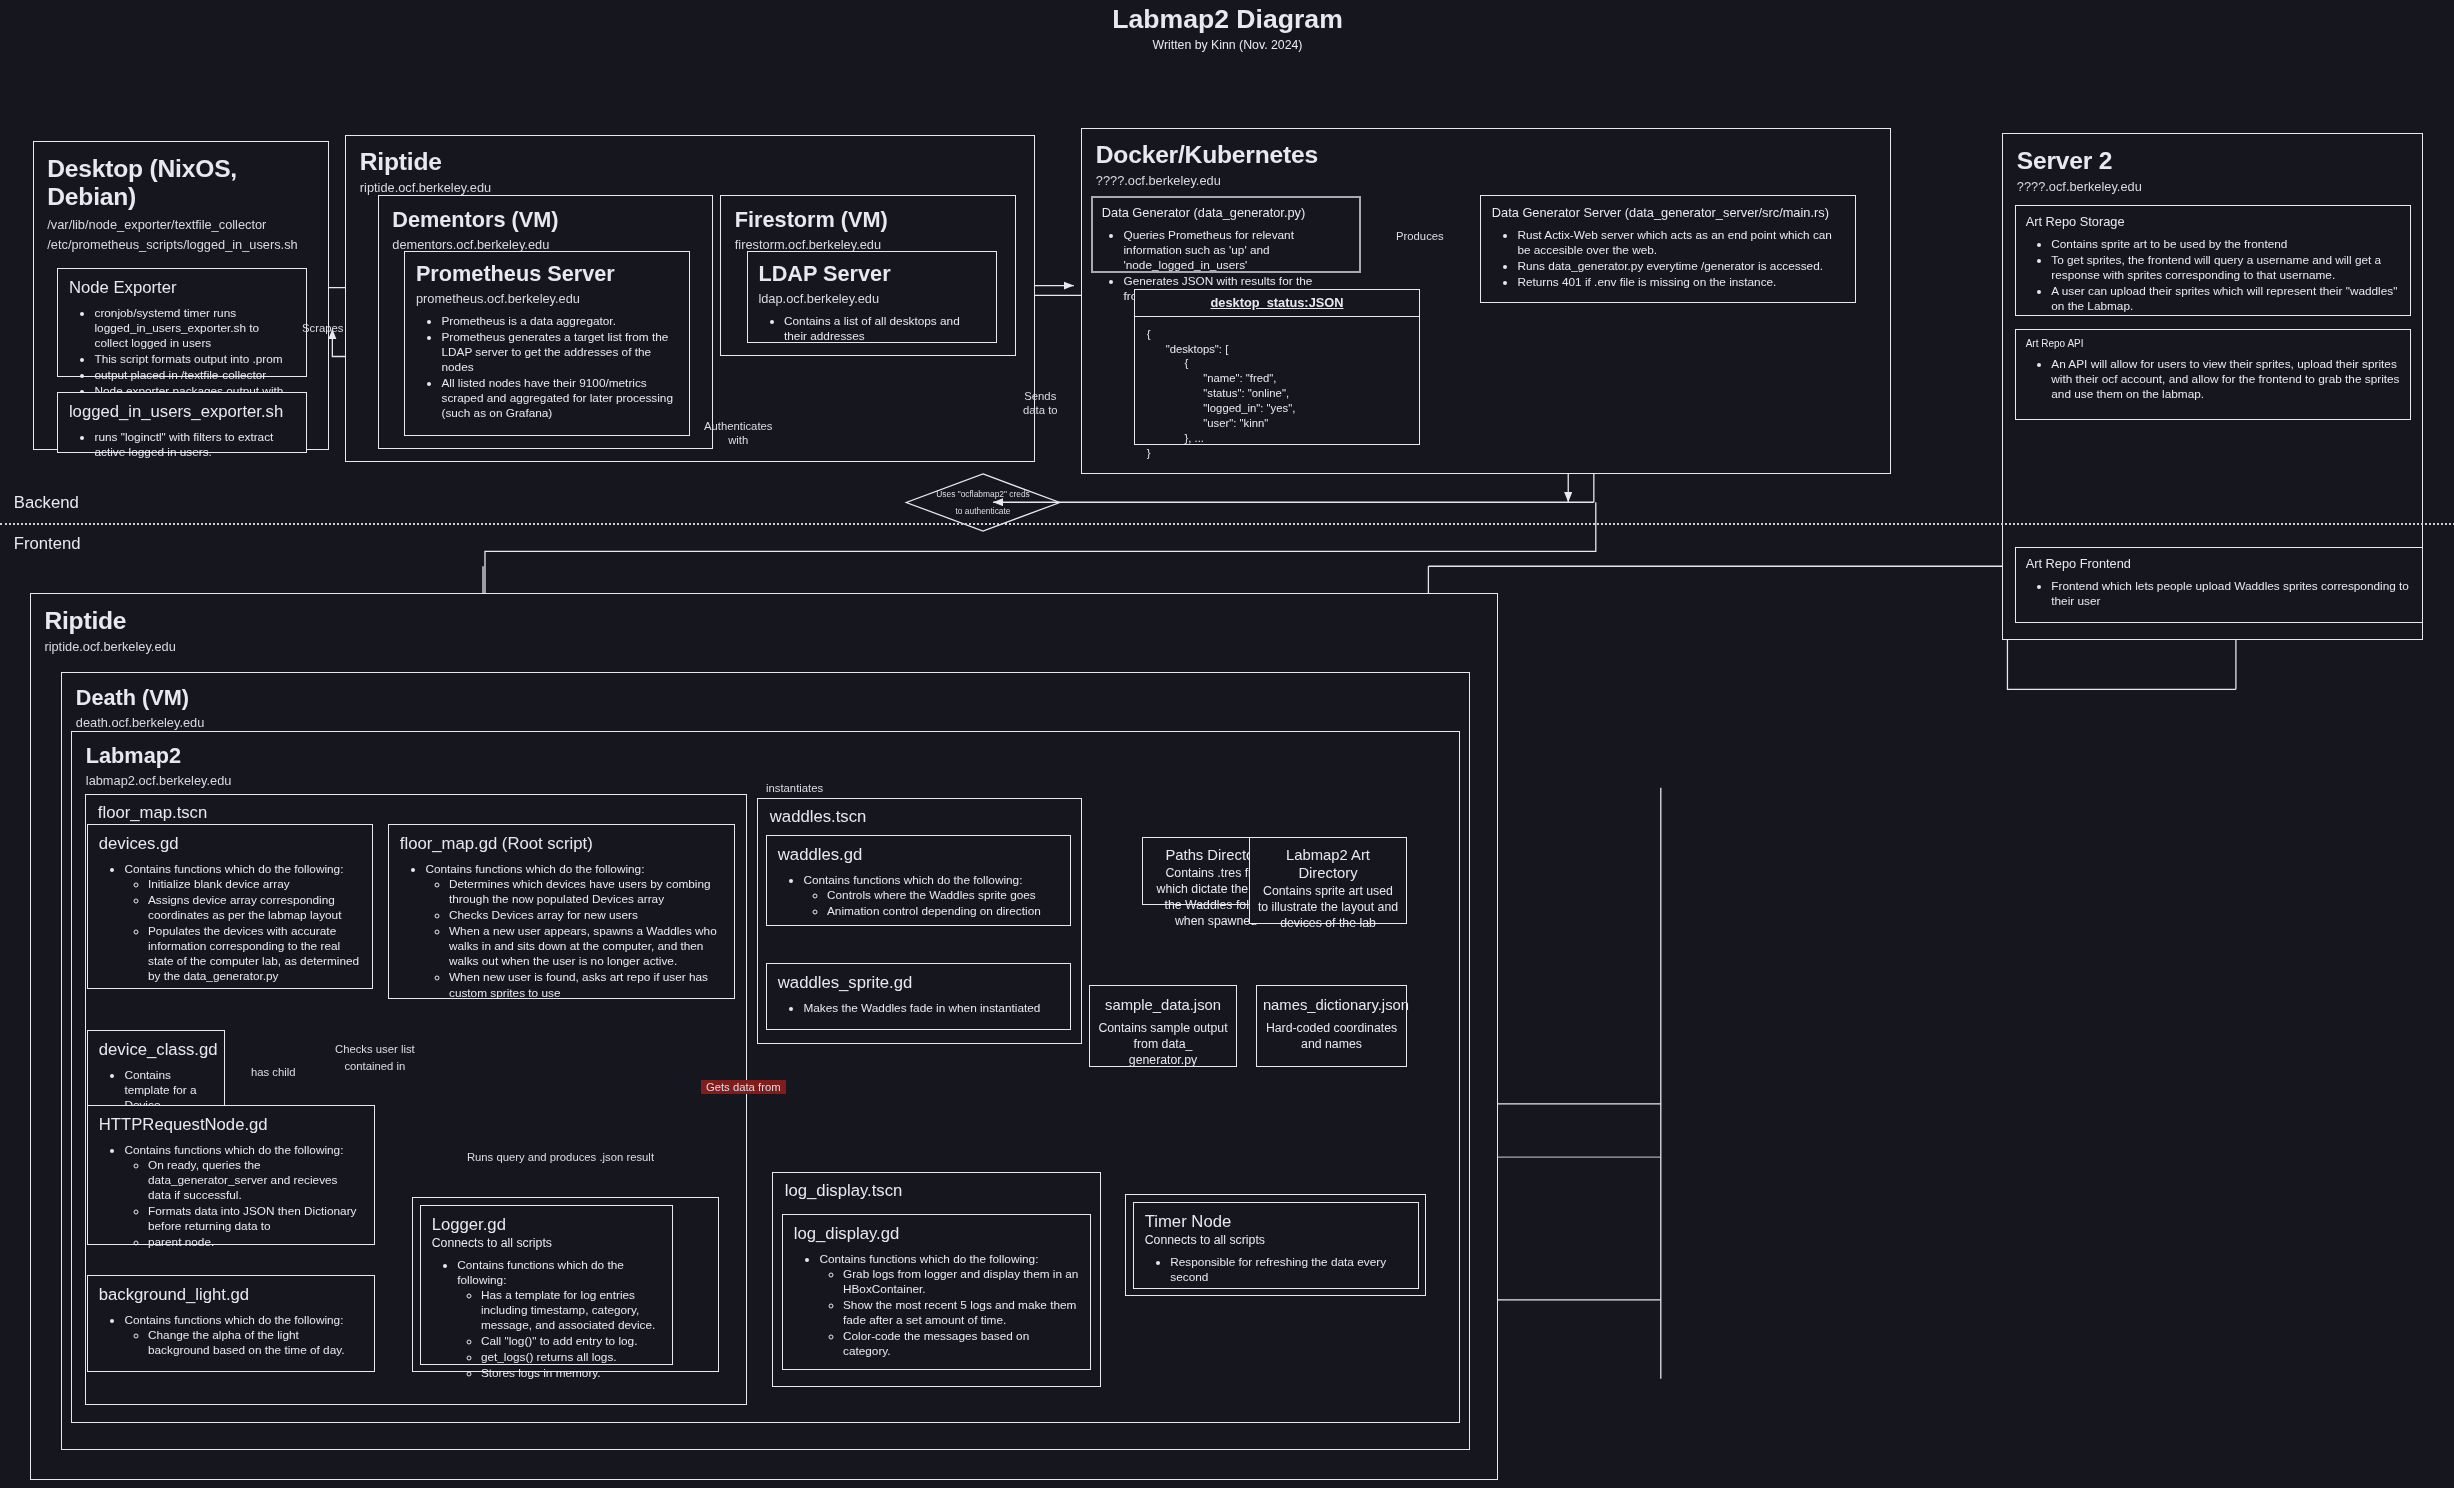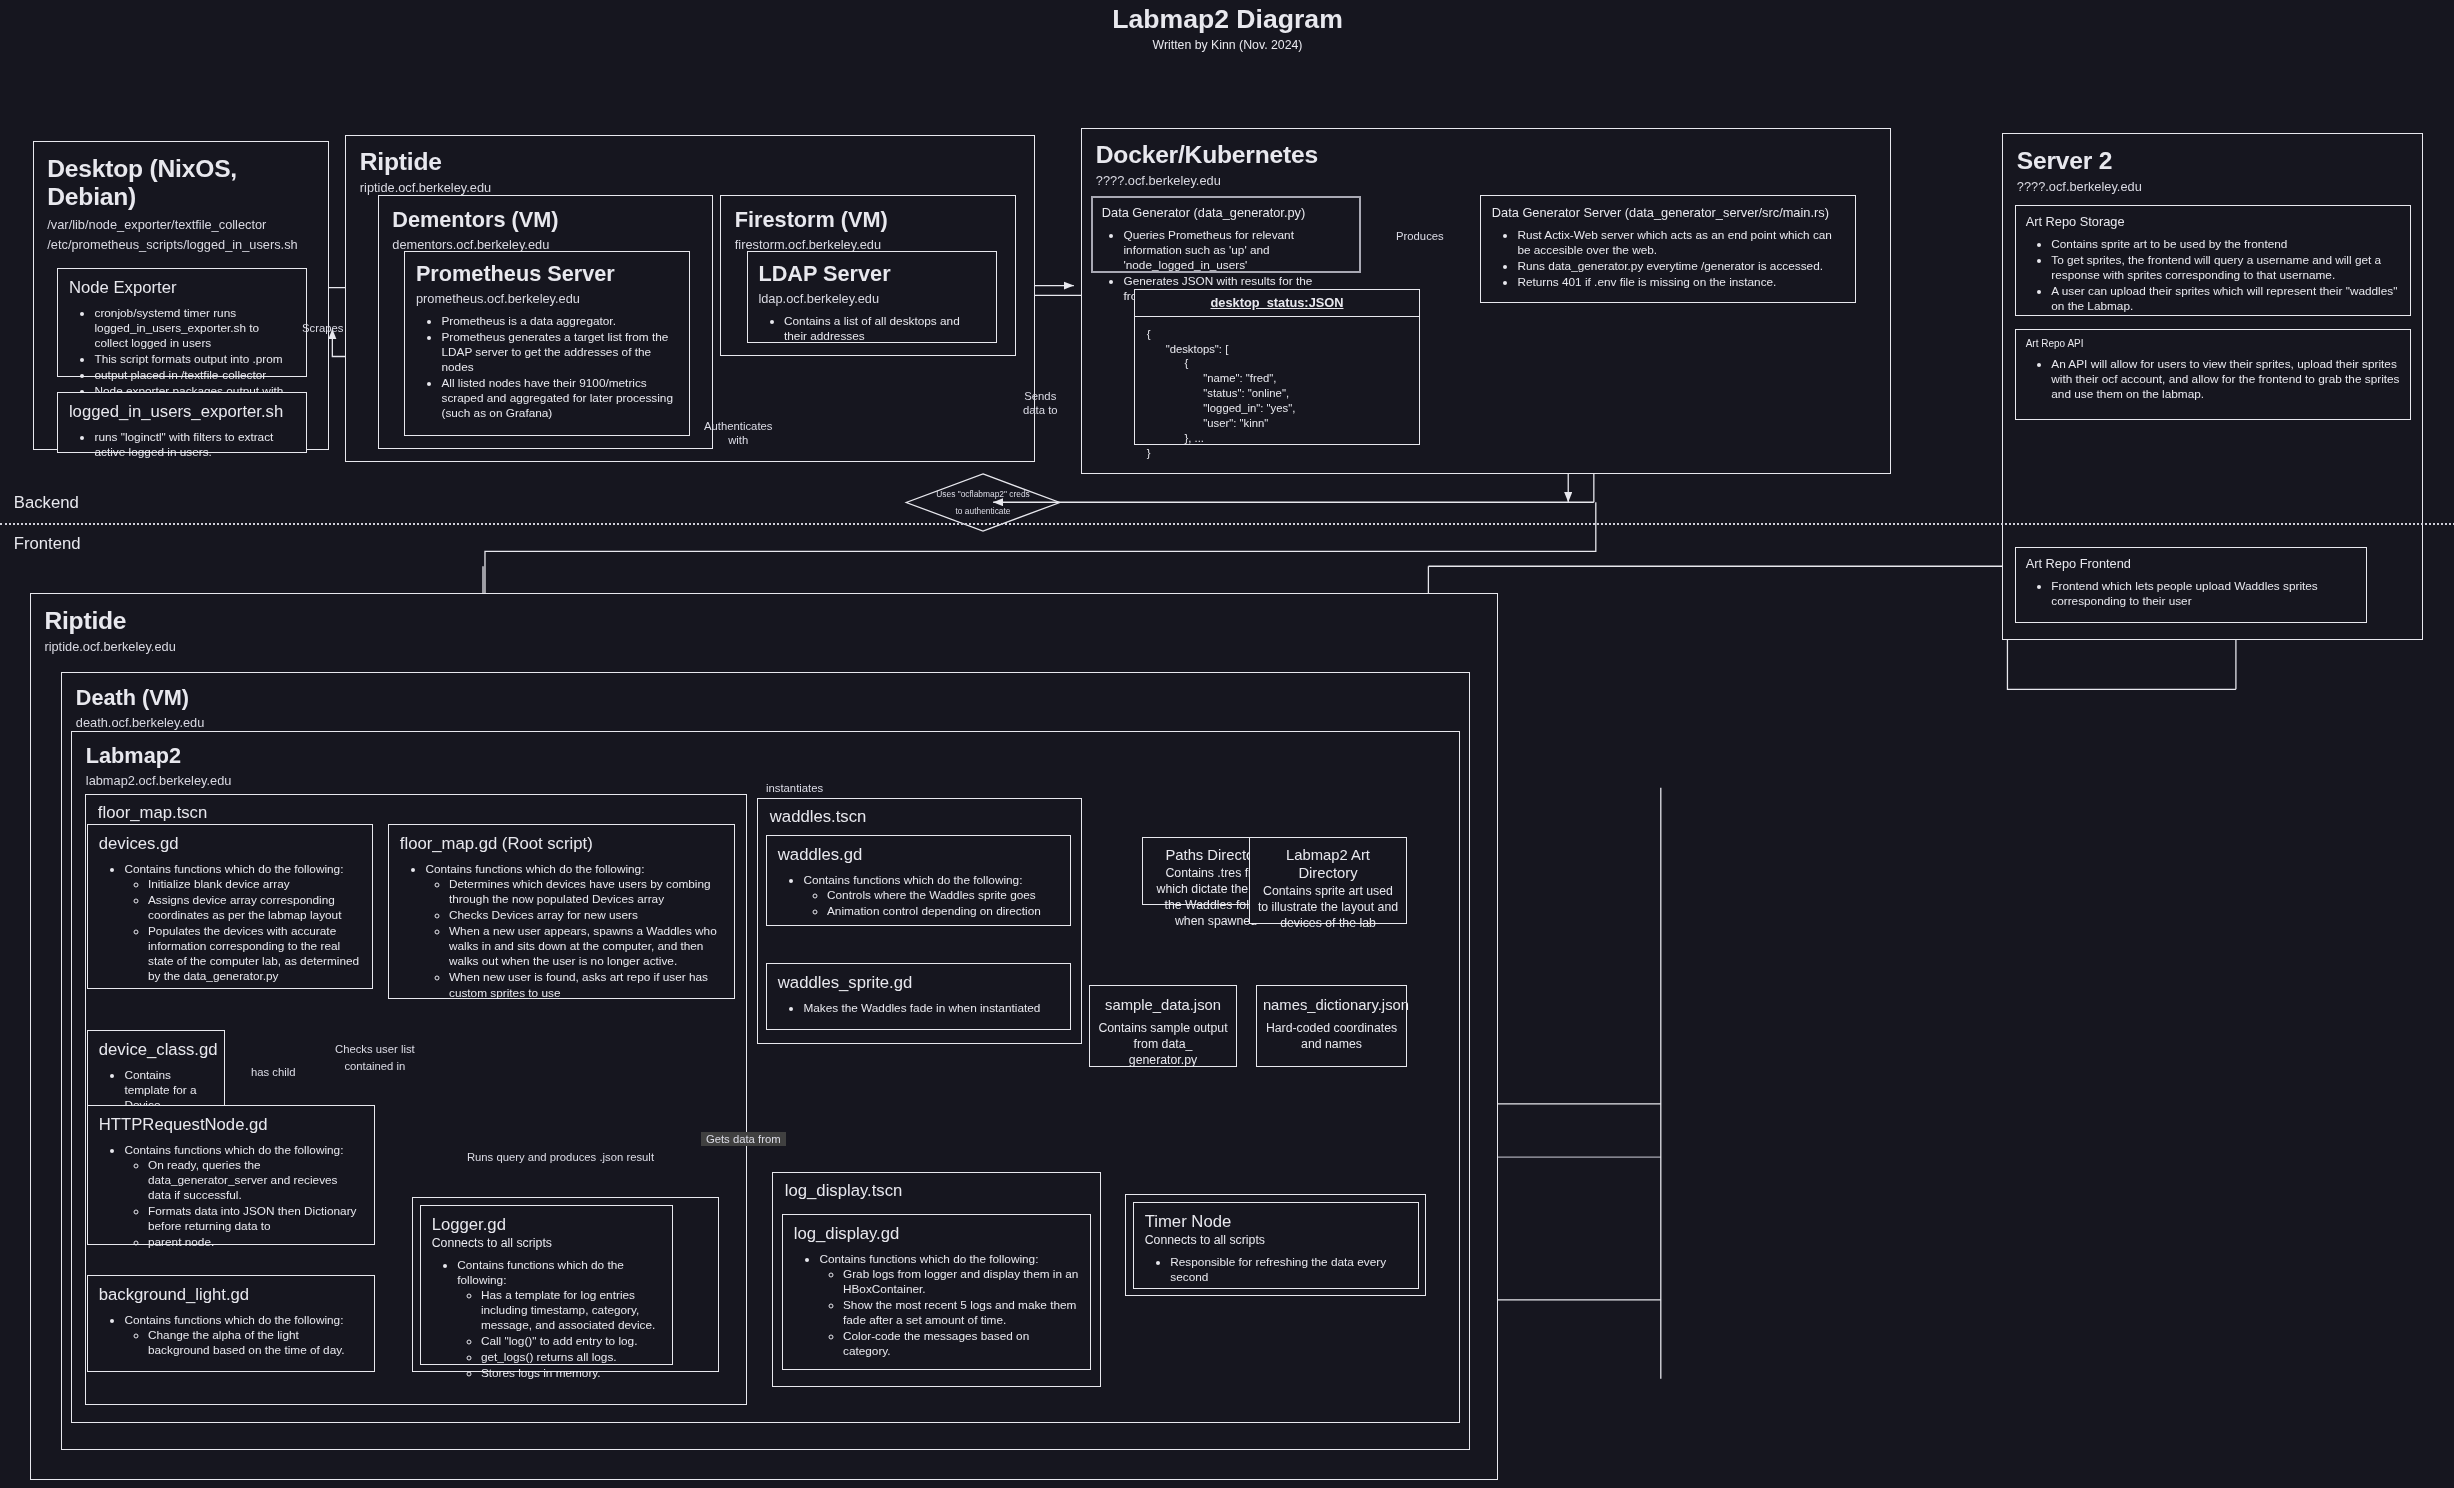--- a/index.html
+++ b/index.html
@@ -303,21 +303,21 @@
       </div>
     </div>
     <div class="box" style="left:11.8px; top:195px; width:396px; height:91px;">
       <div style="padding:7.9px 9.9px;">
         <div style="font-size:10px;">Art Repo API</div>
         <ul class="small">
           <li>An API will allow for users to view their sprites, upload their sprites with their ocf account, and allow for the frontend to grab the sprites and use them on the labmap.</li>
         </ul>
       </div>
     </div>
-    <div class="box" style="left:11.8px; top:413px; width:352px; height:76px;">
+    <div class="box" style="left:11.8px; top:413px; width:408px; height:76px;">
       <div style="padding:7.9px 9.9px;">
         <div style="font-size:12.8px;">Art Repo Frontend</div>
         <ul class="small">
           <li>Frontend which lets people upload Waddles sprites corresponding to their user</li>
         </ul>
       </div>
     </div>
   </div>
 
   <div id="diamond-wrap">
@@ -542,17 +542,17 @@
           <li>Responsible for refreshing the data every second</li>
         </ul>
       </div>
     </div>
   </div>
 
   <div class="edge-label" style="left:766px; top:781px;">instantiates</div>
   <div class="edge-label" style="left:251px; top:1065px;">has child</div>
   <div class="edge-label" style="left:335px; top:1041px; white-space:pre-line; line-height:1.5;">Checks user list
 contained in</div>
-  <div class="edge-label" style="left:701px; top:1132px; background:#404040; padding:0 4.9px;">Gets data from</div>
+  <div class="edge-label" style="left:701px; top:1080px; background:#7f1d1d; padding:0 4.9px;">Gets data from</div>
   <div class="edge-label" style="left:462px; top:1150px; background:#16161f; padding:0 4.9px;">Runs query and produces .json result</div>
 
 </div>
 
 
 </body></html>

